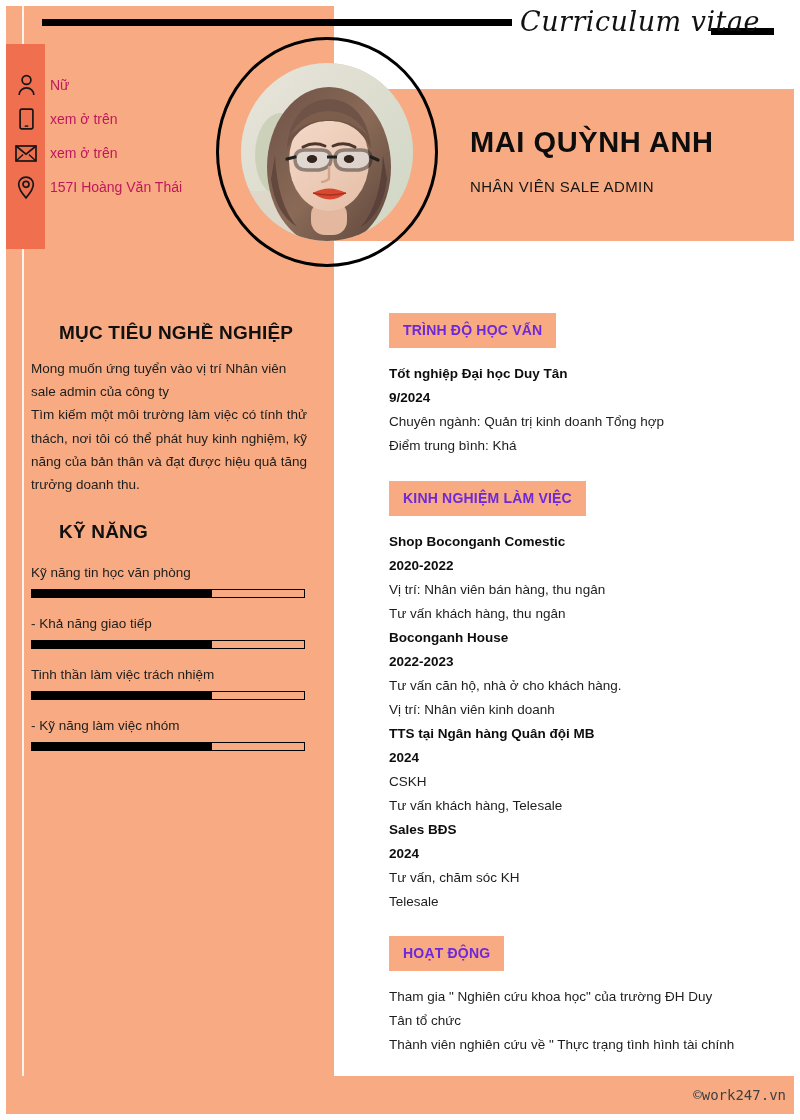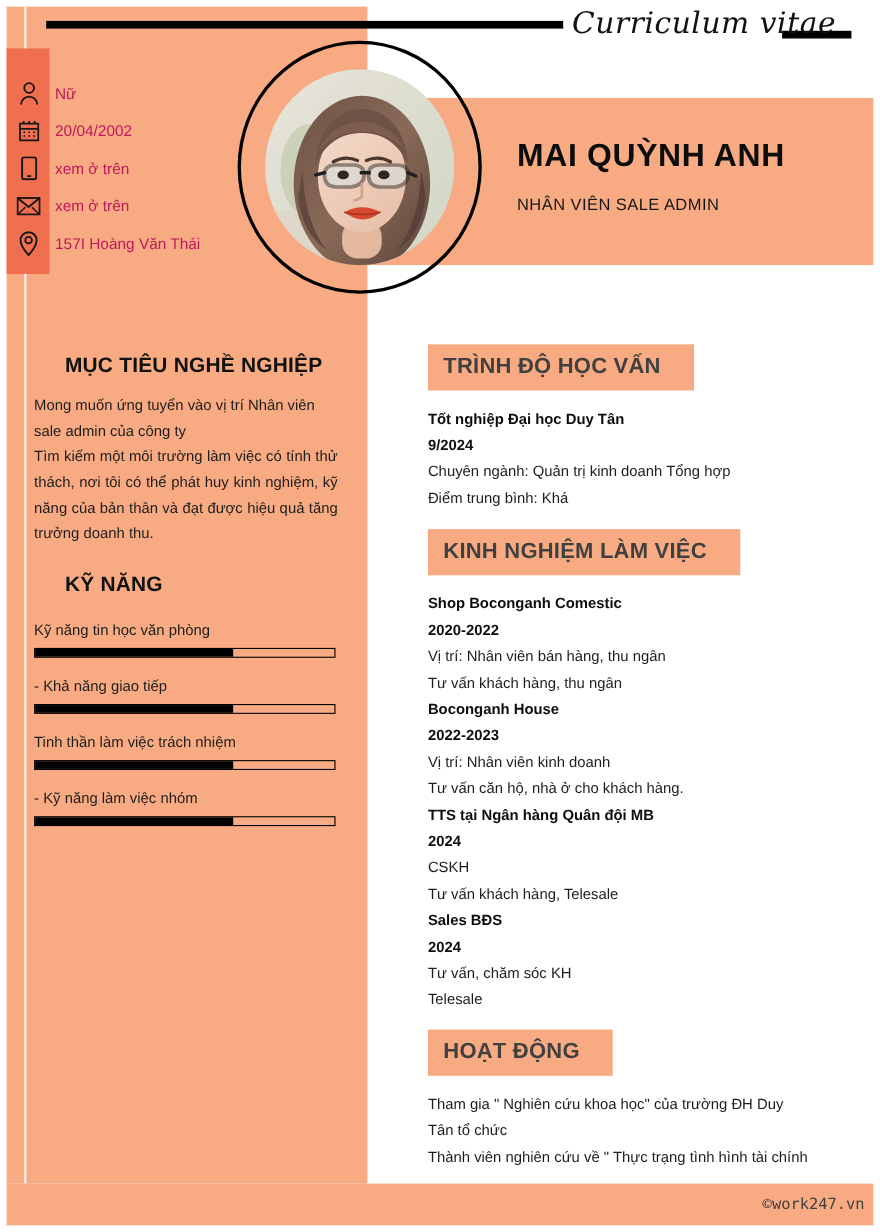--- a/index.html
+++ b/index.html
@@ -152,23 +152,23 @@
     background:#000000;
   }
   .skill-item{ margin-bottom:18px; }
 
   
   .rcol{ position:absolute; left:389px; width:400px; }
 
   .badge{
     display:inline-block;
     background:#f8ab82;
-    padding:9px 30px 10px 14px;
-    font-size:20px; font-weight:bold;
-    color:#404040; letter-spacing:.2px;
+    padding:9px 14px 10px 14px;
+    font-size:14px; font-weight:bold;
+    color:#6d28d9; letter-spacing:.2px;
     white-space:nowrap;
   }
   .r-line{
     font-size:13.5px; line-height:1.78;
     color:#1d1d1d;
   }
   .r-line.b{ font-weight:bold; color:#0d0d0d; }
 
   .watermark{
     position:absolute; right:14px; top:1087px;
@@ -197,30 +197,20 @@
     <div class="contact-row">
       <span class="contact-icon">
         <svg width="19" height="22" viewBox="0 0 19 22" fill="none" stroke="#161616" stroke-width="1.7">
           <circle cx="9.5" cy="6" r="4.4"></circle>
           <path d="M2.2 21c0-4.1 3.3-7.2 7.3-7.2s7.3 3.1 7.3 7.2"></path>
         </svg>
       </span>
       <span class="contact-text">Nữ</span>
     </div>
 
-    <div class="contact-row">
-      <span class="contact-icon">
-        <svg width="19" height="20" viewBox="0 0 19 20" fill="none" stroke="#161616" stroke-width="1.6">
-          <rect x="1.2" y="3.4" width="16.6" height="15.2"></rect>
-          <path d="M1.2 8.2h16.6M4.5 3.4V.9M9.5 3.4V.9M14.5 3.4V.9"></path>
-          <path d="M4.3 11.3h1.6M8.7 11.3h1.6M13.1 11.3h1.6M4.3 14.6h1.6M8.7 14.6h1.6M13.1 14.6h1.6" stroke-width="1.4"></path>
-        </svg>
-      </span>
-      <span class="contact-text">20/04/2002</span>
-    </div>
 
     <div class="contact-row">
       <span class="contact-icon">
         <svg width="15" height="22" viewBox="0 0 15 22" fill="none" stroke="#161616" stroke-width="1.7">
           <rect x="1.1" y="1.1" width="12.8" height="19.8" rx="1.8"></rect>
           <path d="M5.7 18.1h3.6" stroke-width="1.4"></path>
         </svg>
       </span>
       <span class="contact-text">xem ở trên</span>
     </div>
@@ -358,22 +348,22 @@
 
   <div class="rcol" style="top:481px;">
     <div class="badge">KINH NGHIỆM LÀM VIỆC</div>
     <div style="height:14px;"></div>
     <div class="r-line b">Shop Boconganh Comestic</div>
     <div class="r-line b">2020-2022</div>
     <div class="r-line">Vị trí: Nhân viên bán hàng, thu ngân</div>
     <div class="r-line">Tư vấn khách hàng, thu ngân</div>
     <div class="r-line b">Boconganh House</div>
     <div class="r-line b">2022-2023</div>
+    <div class="r-line">Tư vấn căn hộ, nhà ở cho khách hàng.</div>
     <div class="r-line">Vị trí: Nhân viên kinh doanh</div>
-    <div class="r-line">Tư vấn căn hộ, nhà ở cho khách hàng.</div>
     <div class="r-line b">TTS tại Ngân hàng Quân đội MB</div>
     <div class="r-line b">2024</div>
     <div class="r-line">CSKH</div>
     <div class="r-line">Tư vấn khách hàng, Telesale</div>
     <div class="r-line b">Sales BĐS</div>
     <div class="r-line b">2024</div>
     <div class="r-line">Tư vấn, chăm sóc KH</div>
     <div class="r-line">Telesale</div>
   </div>
 

